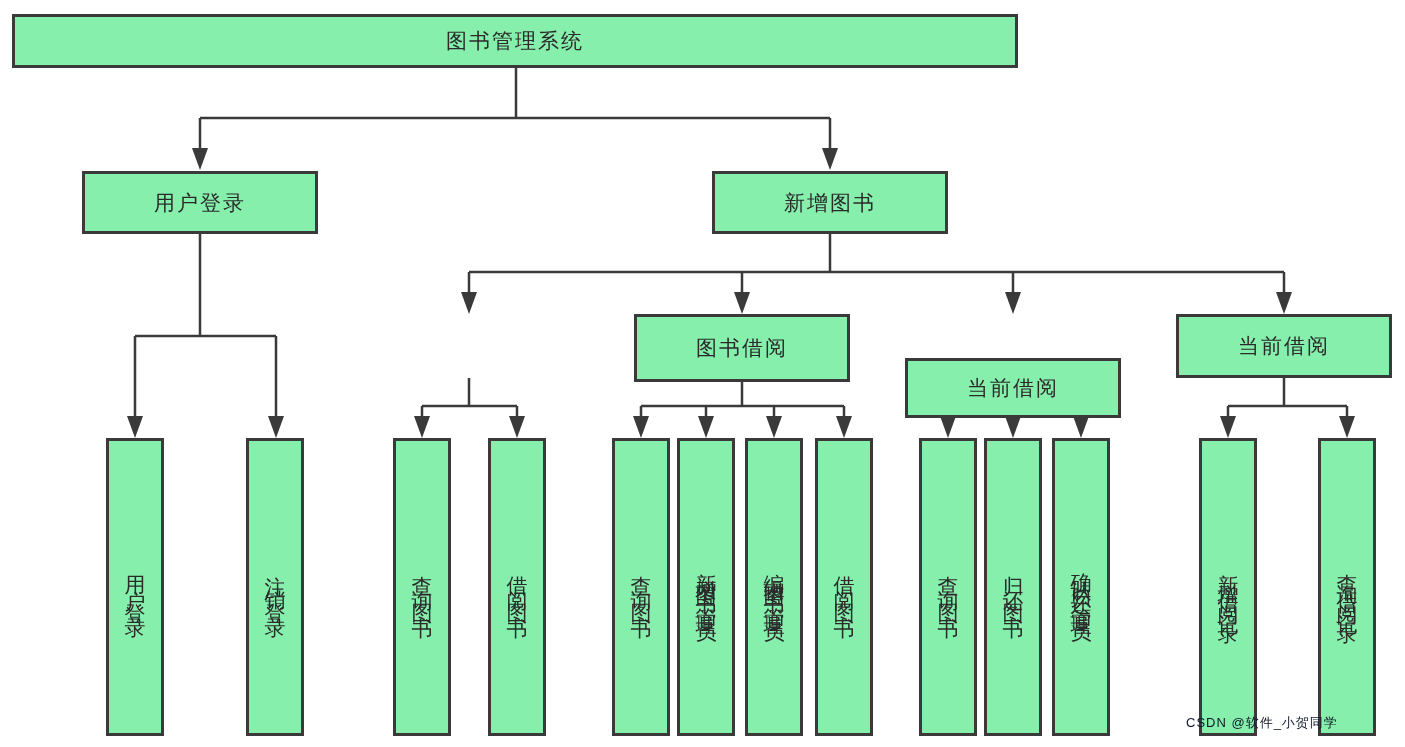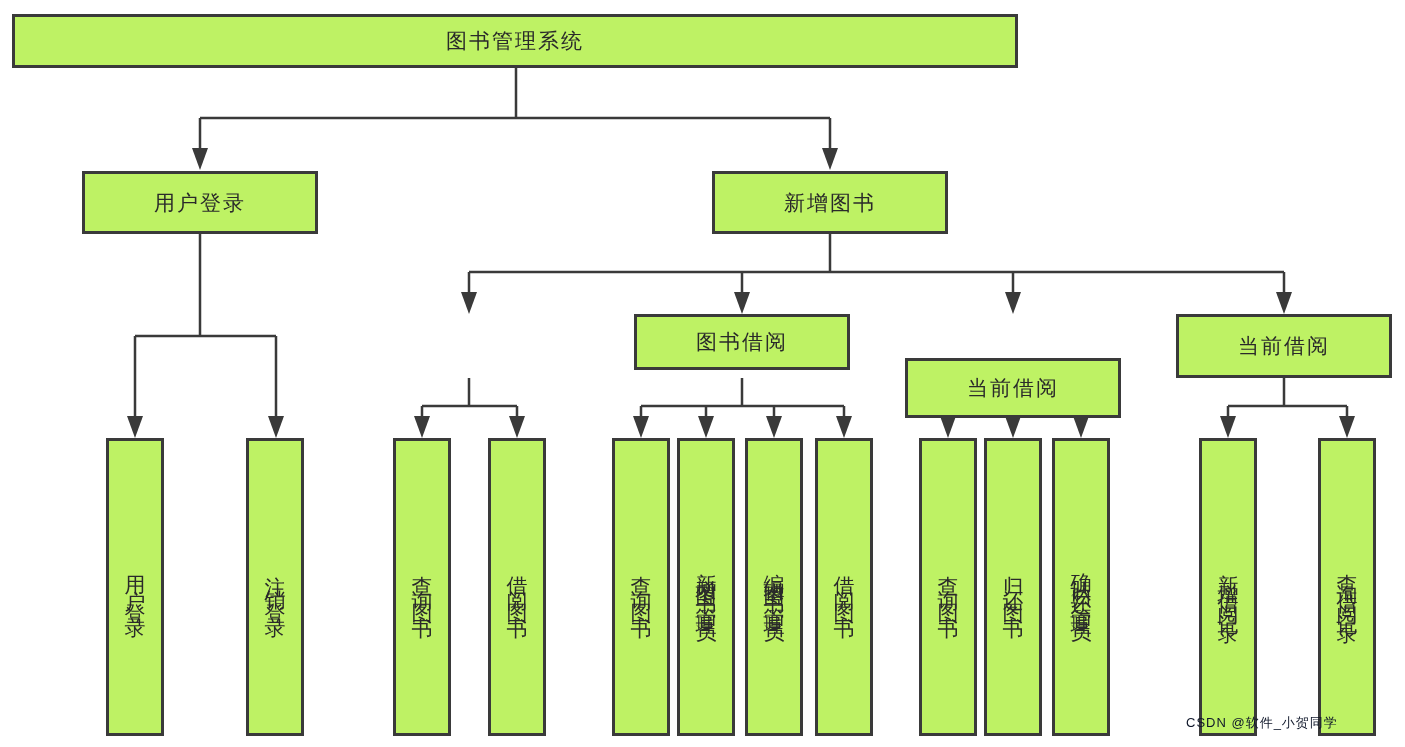--- a/index.html
+++ b/index.html
@@ -18,21 +18,21 @@
   #connectors {
     position: absolute;
     left: 0;
     top: 0;
     z-index: 0;
   }
   .box {
     position: absolute;
     box-sizing: border-box;
     border: 3px solid #3a3a3a;
-    background: #bef264;
+    background: #86efac;
     color: #2a2a2a;
     display: flex;
     align-items: center;
     justify-content: center;
     font-size: 21px;
     z-index: 1;
     letter-spacing: 2px;
   }
   .vbox {
     writing-mode: vertical-rl;
@@ -45,21 +45,21 @@
 
   
   .n-root  { left: 12px;  top: 14px;  width: 1006px; height: 54px; }
 
   
   .n-userlogin { left: 82px;  top: 171px; width: 236px; height: 63px; }
   .n-bookmgmt  { left: 712px; top: 171px; width: 236px; height: 63px; }
 
   
   .n-newrec   { left: 360px;  top: 314px; width: 218px; height: 64px; }
-  .n-borrow   { left: 634px;  top: 314px; width: 216px; height: 56px; }
+  .n-borrow   { left: 634px;  top: 314px; width: 216px; height: 68px; }
   .n-current  { left: 905px;  top: 314px; width: 216px; height: 60px; margin-top: 44px; }
   .n-records  { left: 1176px; top: 314px; width: 216px; height: 64px; }
 
   
   .leaf { top: 438px; width: 58px; height: 298px; }
   .l1  { left: 106px; }
   .l2  { left: 246px; }
   .l3  { left: 393px; }
   .l4  { left: 488px; }
   .l5  { left: 612px; }

